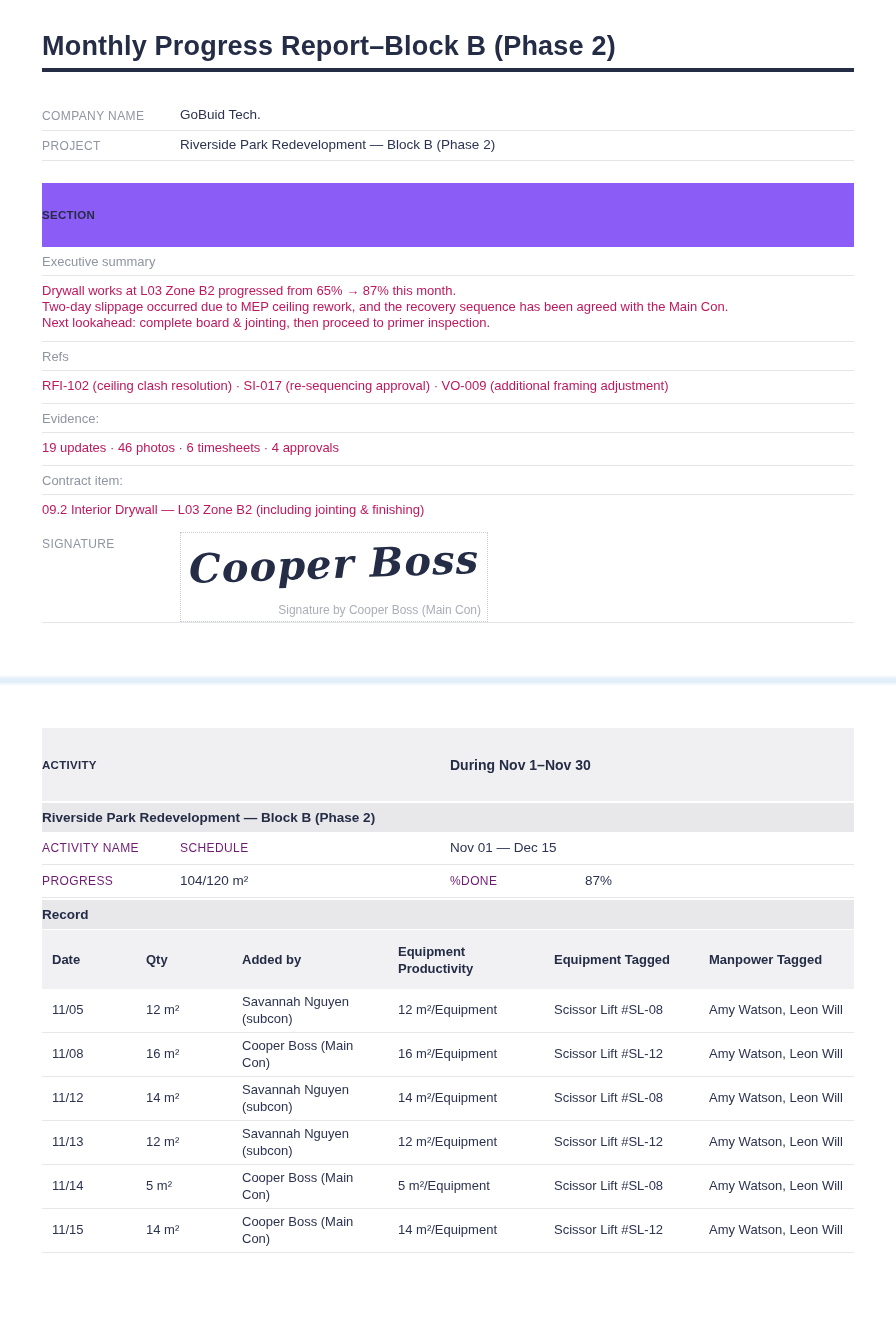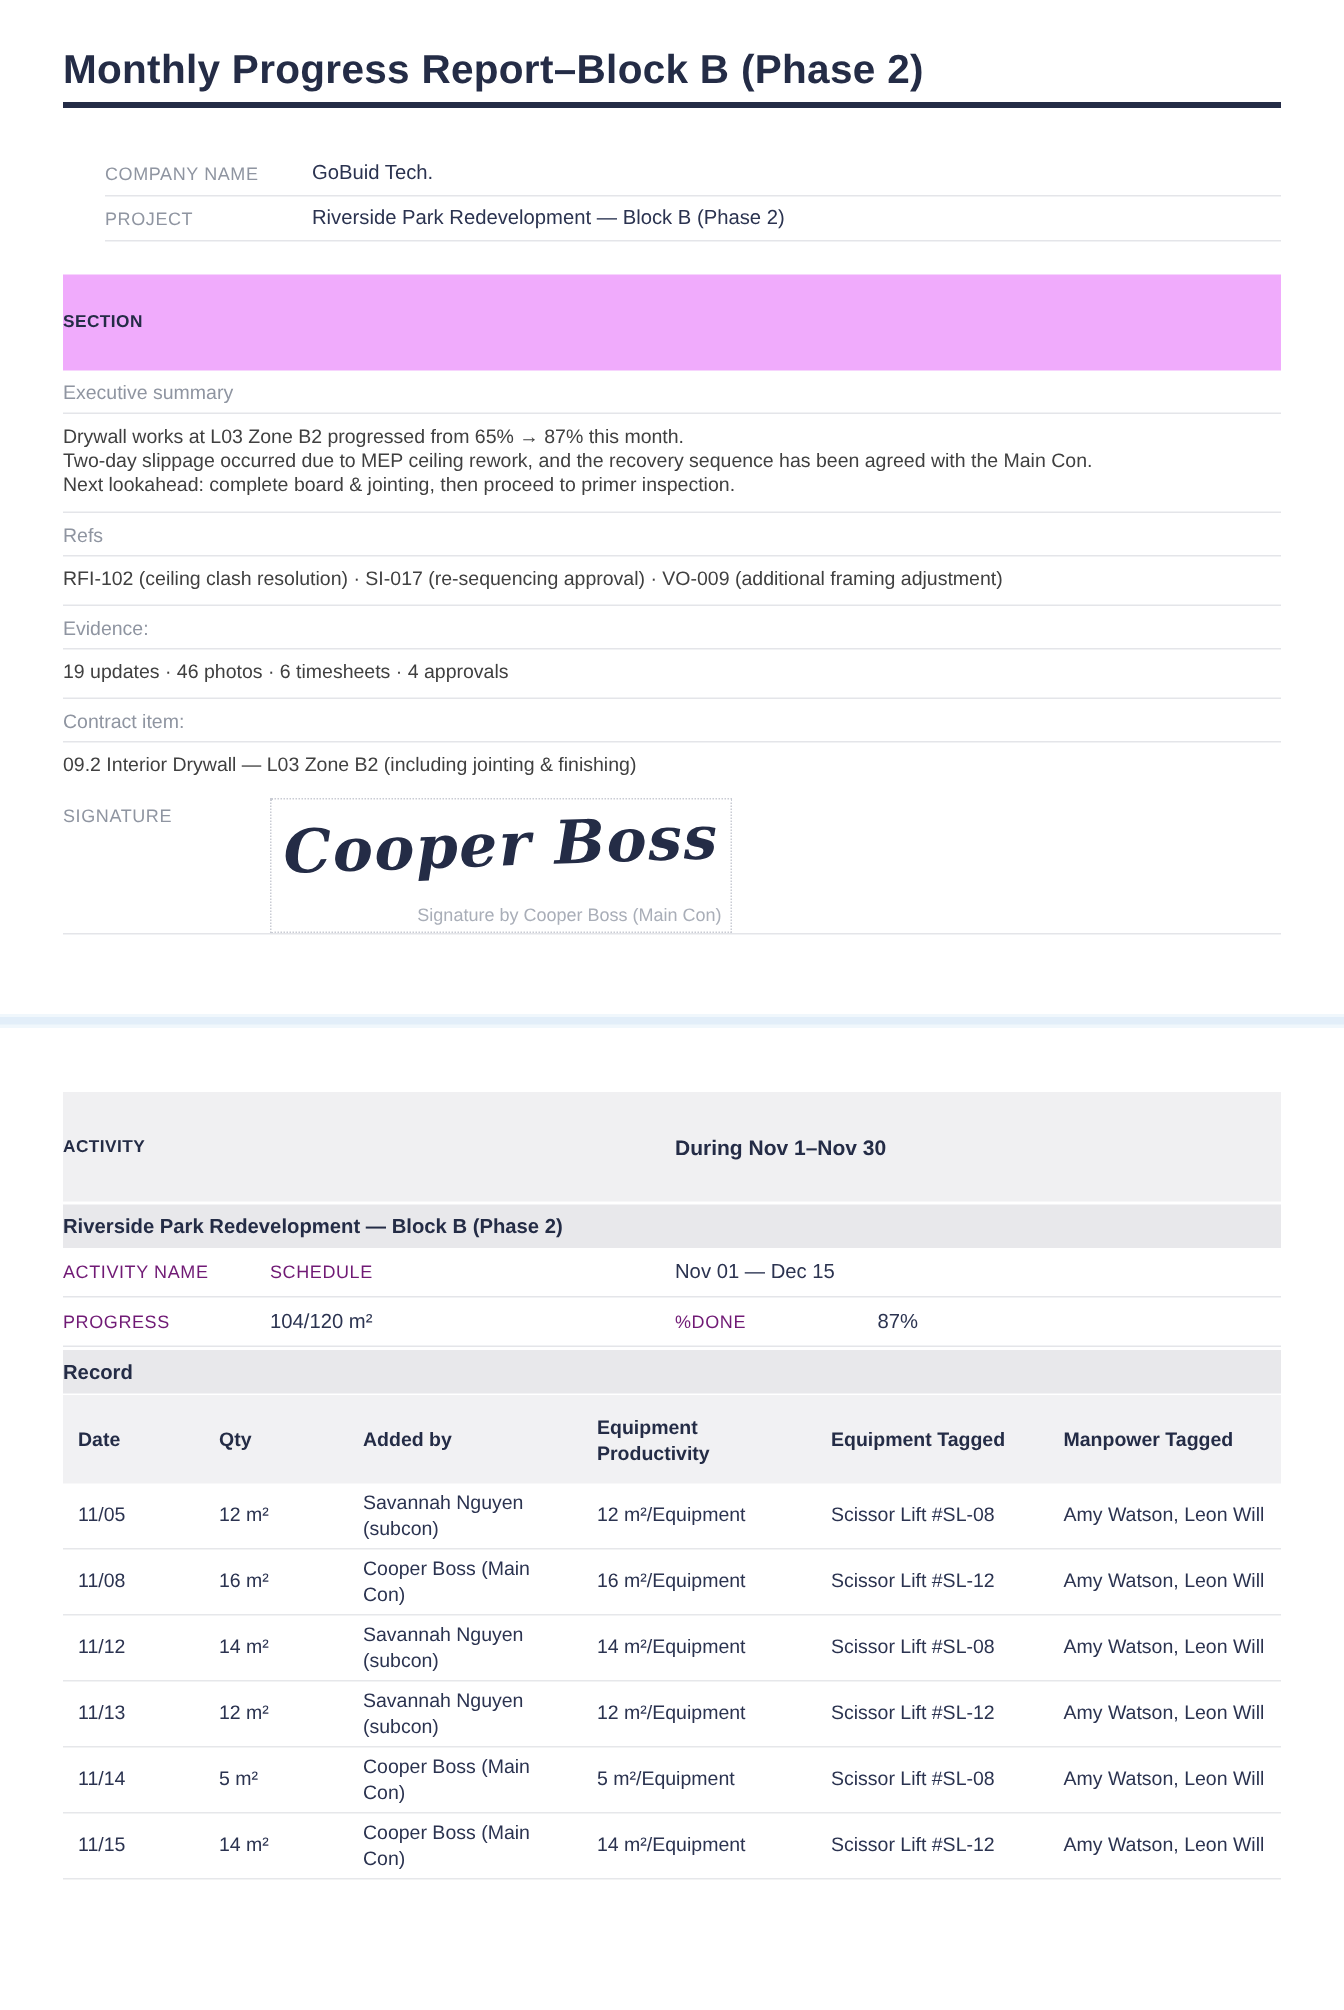--- a/index.html
+++ b/index.html
@@ -9,29 +9,29 @@
     font-family:"Liberation Sans","DejaVu Sans",sans-serif;
     color:#2b3350;
   }
   .content { margin:0 42px; }
 
   
   .title-block { padding-top:30px; border-bottom:4px solid #242c46; padding-bottom:6px; }
   .doc-title { font-size:27px; font-weight:bold; color:#242c46; letter-spacing:.2px; line-height:32px; }
 
   .meta-table { margin-top:29px; }
-  .meta-row { display:flex; align-items:flex-start; padding:6px 0 7px; border-bottom:1px solid #e4e5e9;margin-left:28px; }
+  .meta-row { display:flex; align-items:flex-start; padding:6px 0 7px; border-bottom:1px solid #e4e5e9; }
   .meta-label { flex:0 0 138px; font-size:12px; color:#8f95a1; letter-spacing:.4px; line-height:14px; padding-top:2px; }
   .meta-value { font-size:13.5px; color:#2b3350; line-height:16px; }
 
-  .section-block { margin-top:22px; height:64px; background:#f0abfc; display:flex; align-items:center; }
+  .section-block { margin-top:22px; height:64px; background:#8b5cf6; display:flex; align-items:center; }
   .section-block .blk-label { font-size:11.5px; font-weight:bold; color:#242c46; letter-spacing:.3px; }
 
   .field-label-row { padding:7px 0 6px; border-bottom:1px solid #e4e5e9; font-size:13px; color:#8f95a1; line-height:15px; }
-  .field-value-row { padding:7px 0 9px; border-bottom:1px solid #e4e5e9; font-size:13px; color:#404040; line-height:16.2px; }
+  .field-value-row { padding:7px 0 9px; border-bottom:1px solid #e4e5e9; font-size:13px; color:#be185d; line-height:16.2px; }
   .field-value-row.no-border { border-bottom:none; }
 
   .signature-row { display:flex; align-items:flex-start; padding-top:5px; border-bottom:1px solid #e4e5e9; }
   .signature-label { flex:0 0 138px; font-size:12px; color:#8f95a1; letter-spacing:.4px; padding-top:5px; }
   .signature-box { width:308px; height:90px; border:1px dotted #c9ccd4; position:relative; margin-bottom:0; }
   .signature-script {
     position:absolute; left:0; right:0; top:0; text-align:center;
     font-family:"DejaVu Serif",serif; font-style:italic; font-weight:bold;
     font-size:40px; line-height:62px; color:#242c46; transform:rotate(-2deg);
     letter-spacing:1px;

